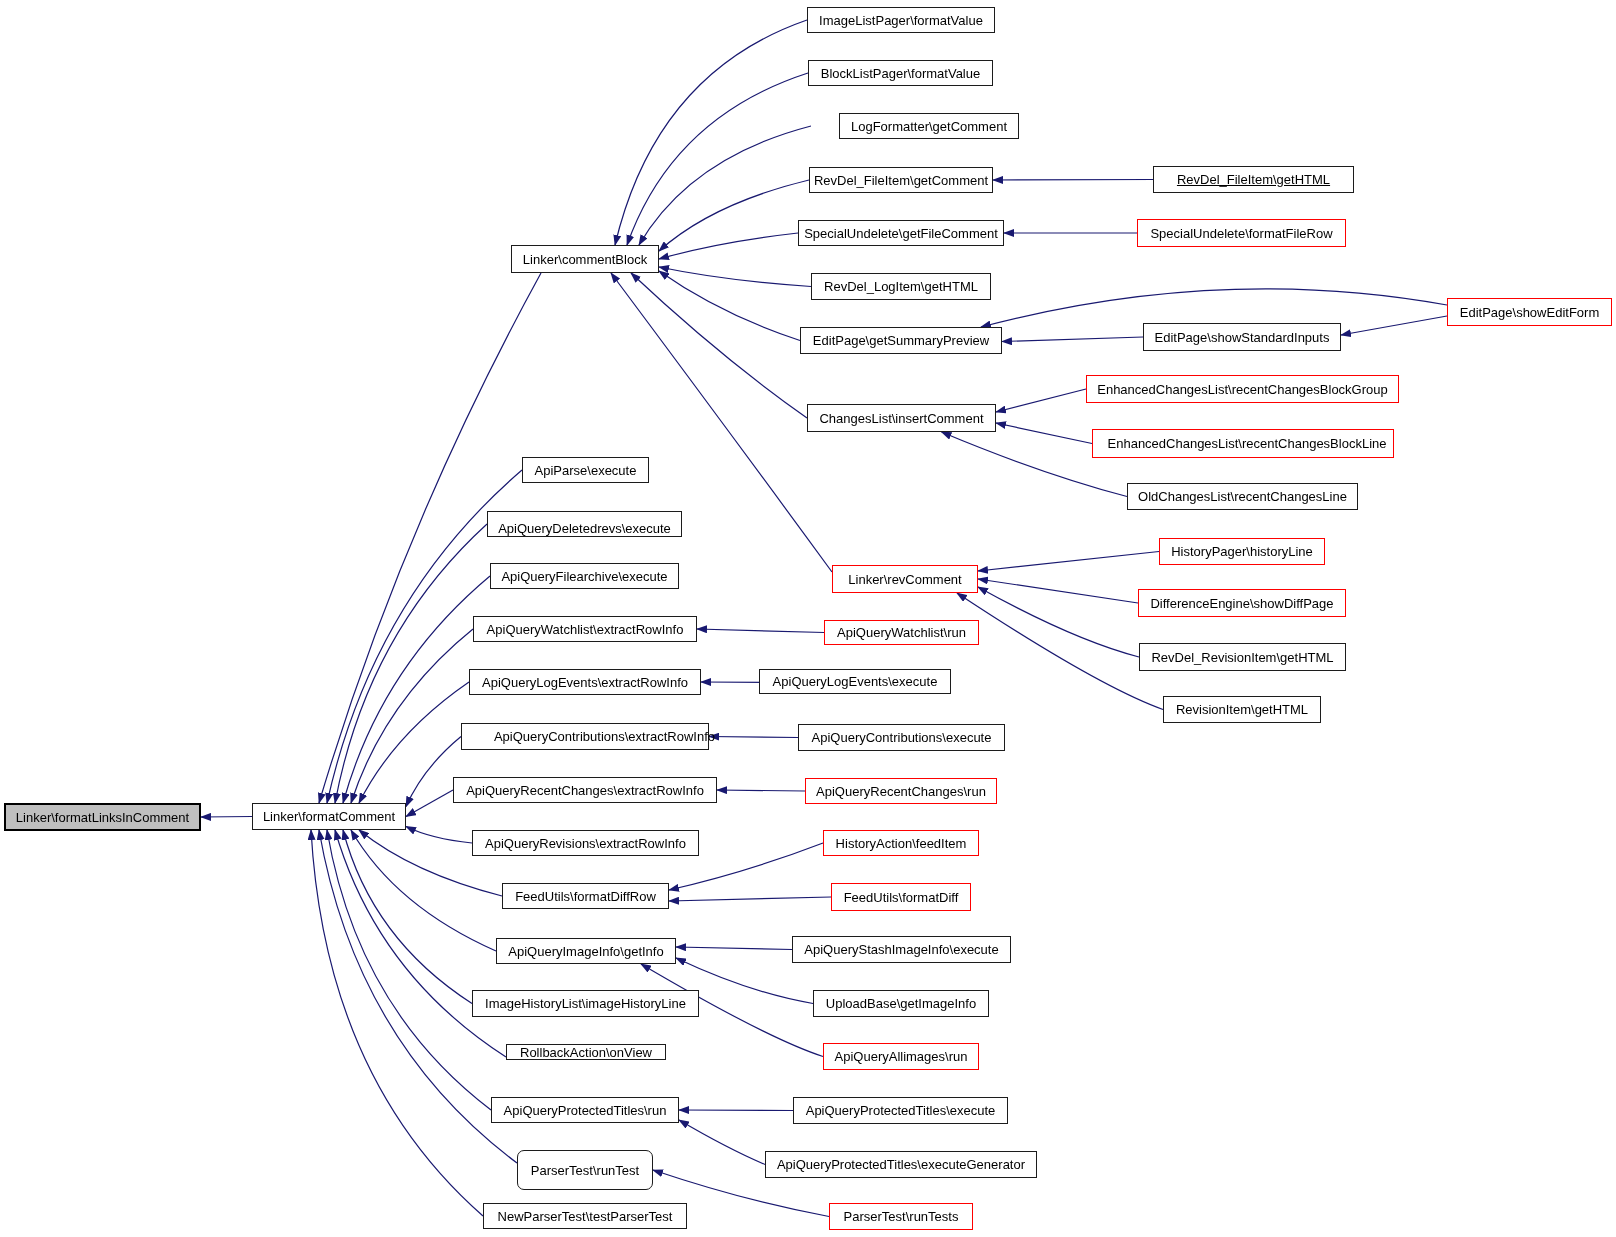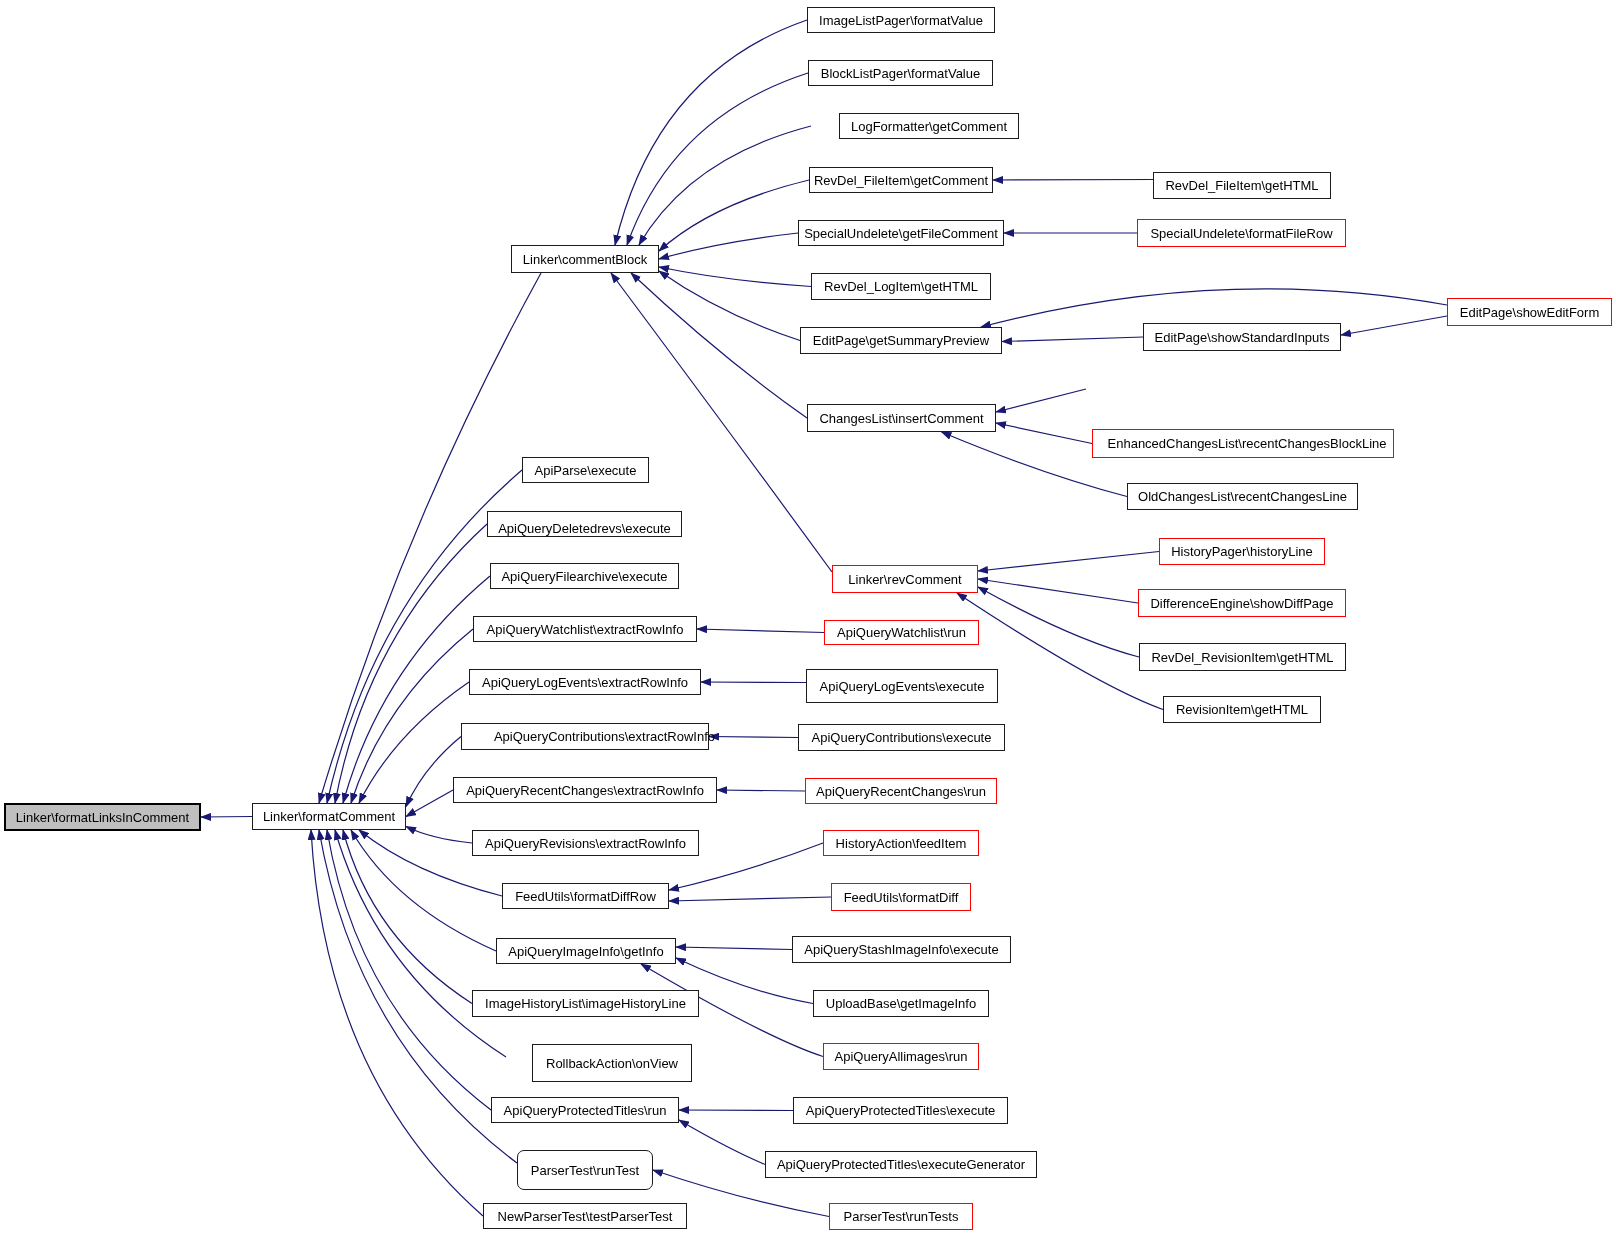--- a/index.html
+++ b/index.html
@@ -147,36 +147,36 @@
     </div>
     <div class="node" style="left: 502px; top: 883px; width: 167px; height: 26px;">
       <span>FeedUtils\formatDiffRow</span>
     </div>
     <div class="node" style="left: 496px; top: 938px; width: 180px; height: 26px;">
       <span>ApiQueryImageInfo\getInfo</span>
     </div>
     <div class="node" style="left: 472px; top: 990px; width: 227px; height: 27px;">
       <span>ImageHistoryList\imageHistoryLine</span>
     </div>
-    <div class="node" style="left: 532px; top: 1044px; width: 160px; height: 38px;">
+    <div class="node" style="left: 506px; top: 1044px; width: 160px; height: 16px;">
       <span>RollbackAction\onView</span>
     </div>
     <div class="node" style="left: 491px; top: 1097px; width: 188px; height: 26px;">
       <span>ApiQueryProtectedTitles\run</span>
     </div>
     <div class="node" style="left: 517px; top: 1150px; width: 136px; height: 40px; border-radius: 7px;">
       <span>ParserTest\runTest</span>
     </div>
     <div class="node" style="left: 483px; top: 1203px; width: 204px; height: 26px;">
       <span>NewParserTest\testParserTest</span>
     </div>
     <div class="node red" style="left: 824px; top: 620px; width: 155px; height: 25px;">
       <span>ApiQueryWatchlist\run</span>
     </div>
-    <div class="node" style="left: 806px; top: 669px; width: 192px; height: 34px;">
+    <div class="node" style="left: 759px; top: 669px; width: 192px; height: 25px;">
       <span>ApiQueryLogEvents\execute</span>
     </div>
     <div class="node" style="left: 798px; top: 724px; width: 207px; height: 27px;">
       <span>ApiQueryContributions\execute</span>
     </div>
     <div class="node red" style="left: 805px; top: 778px; width: 192px; height: 26px;">
       <span>ApiQueryRecentChanges\run</span>
     </div>
     <div class="node red" style="left: 823px; top: 830px; width: 156px; height: 26px;">
       <span>HistoryAction\feedItem</span>
@@ -195,31 +195,34 @@
     </div>
     <div class="node" style="left: 793px; top: 1097px; width: 215px; height: 27px;">
       <span>ApiQueryProtectedTitles\execute</span>
     </div>
     <div class="node" style="left: 765px; top: 1151px; width: 272px; height: 27px;">
       <span>ApiQueryProtectedTitles\executeGenerator</span>
     </div>
     <div class="node red" style="left: 829px; top: 1203px; width: 144px; height: 27px;">
       <span>ParserTest\runTests</span>
     </div>
-    <div class="node" style="left: 1153px; top: 172px; width: 178px; height: 27px;">
+    <div class="node" style="left: 1153px; top: 166px; width: 201px; height: 27px; text-decoration: underline;">
       <span>RevDel_FileItem\getHTML</span>
     </div>
     <div class="node red" style="left: 1137px; top: 219px; width: 209px; height: 28px;">
       <span>SpecialUndelete\formatFileRow</span>
     </div>
     <div class="node red" style="left: 1447px; top: 298px; width: 165px; height: 28px;">
       <span>EditPage\showEditForm</span>
     </div>
     <div class="node" style="left: 1143px; top: 323px; width: 198px; height: 28px;">
       <span>EditPage\showStandardInputs</span>
+    </div>
+    <div class="node red" style="left: 1086px; top: 375px; width: 313px; height: 28px;">
+      <span>EnhancedChangesList\recentChangesBlockGroup</span>
     </div>
     <div class="node red" style="left: 1092px; top: 429px; width: 302px; height: 29px; padding-left: 8px;">
       <span>EnhancedChangesList\recentChangesBlockLine</span>
     </div>
     <div class="node" style="left: 1127px; top: 483px; width: 231px; height: 27px;">
       <span>OldChangesList\recentChangesLine</span>
     </div>
     <div class="node red" style="left: 1159px; top: 538px; width: 166px; height: 27px;">
       <span>HistoryPager\historyLine</span>
     </div>

